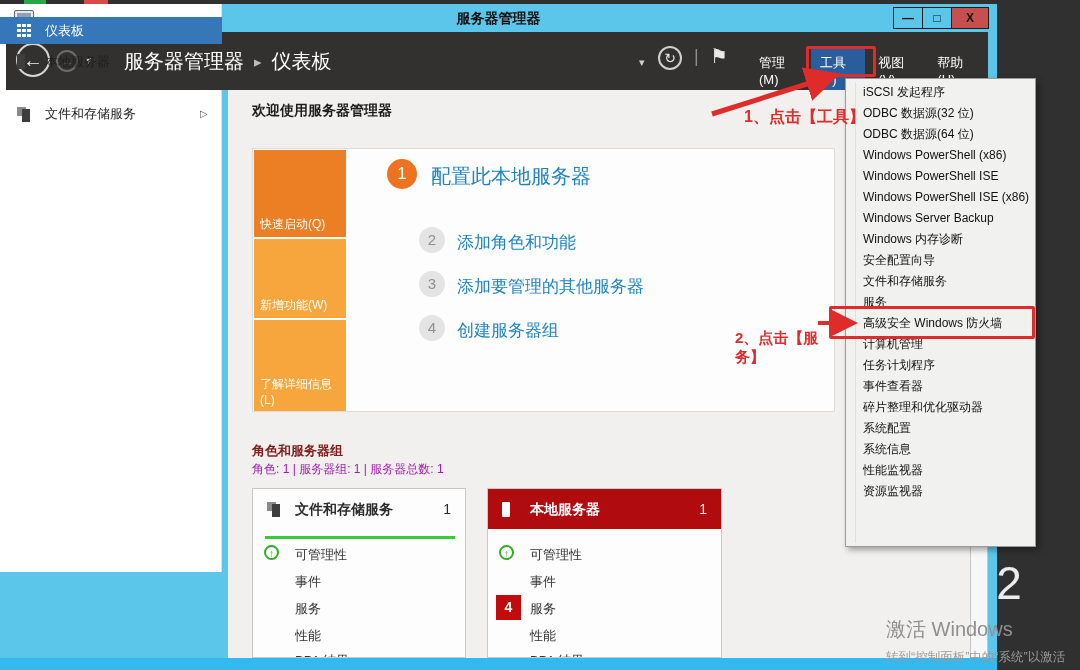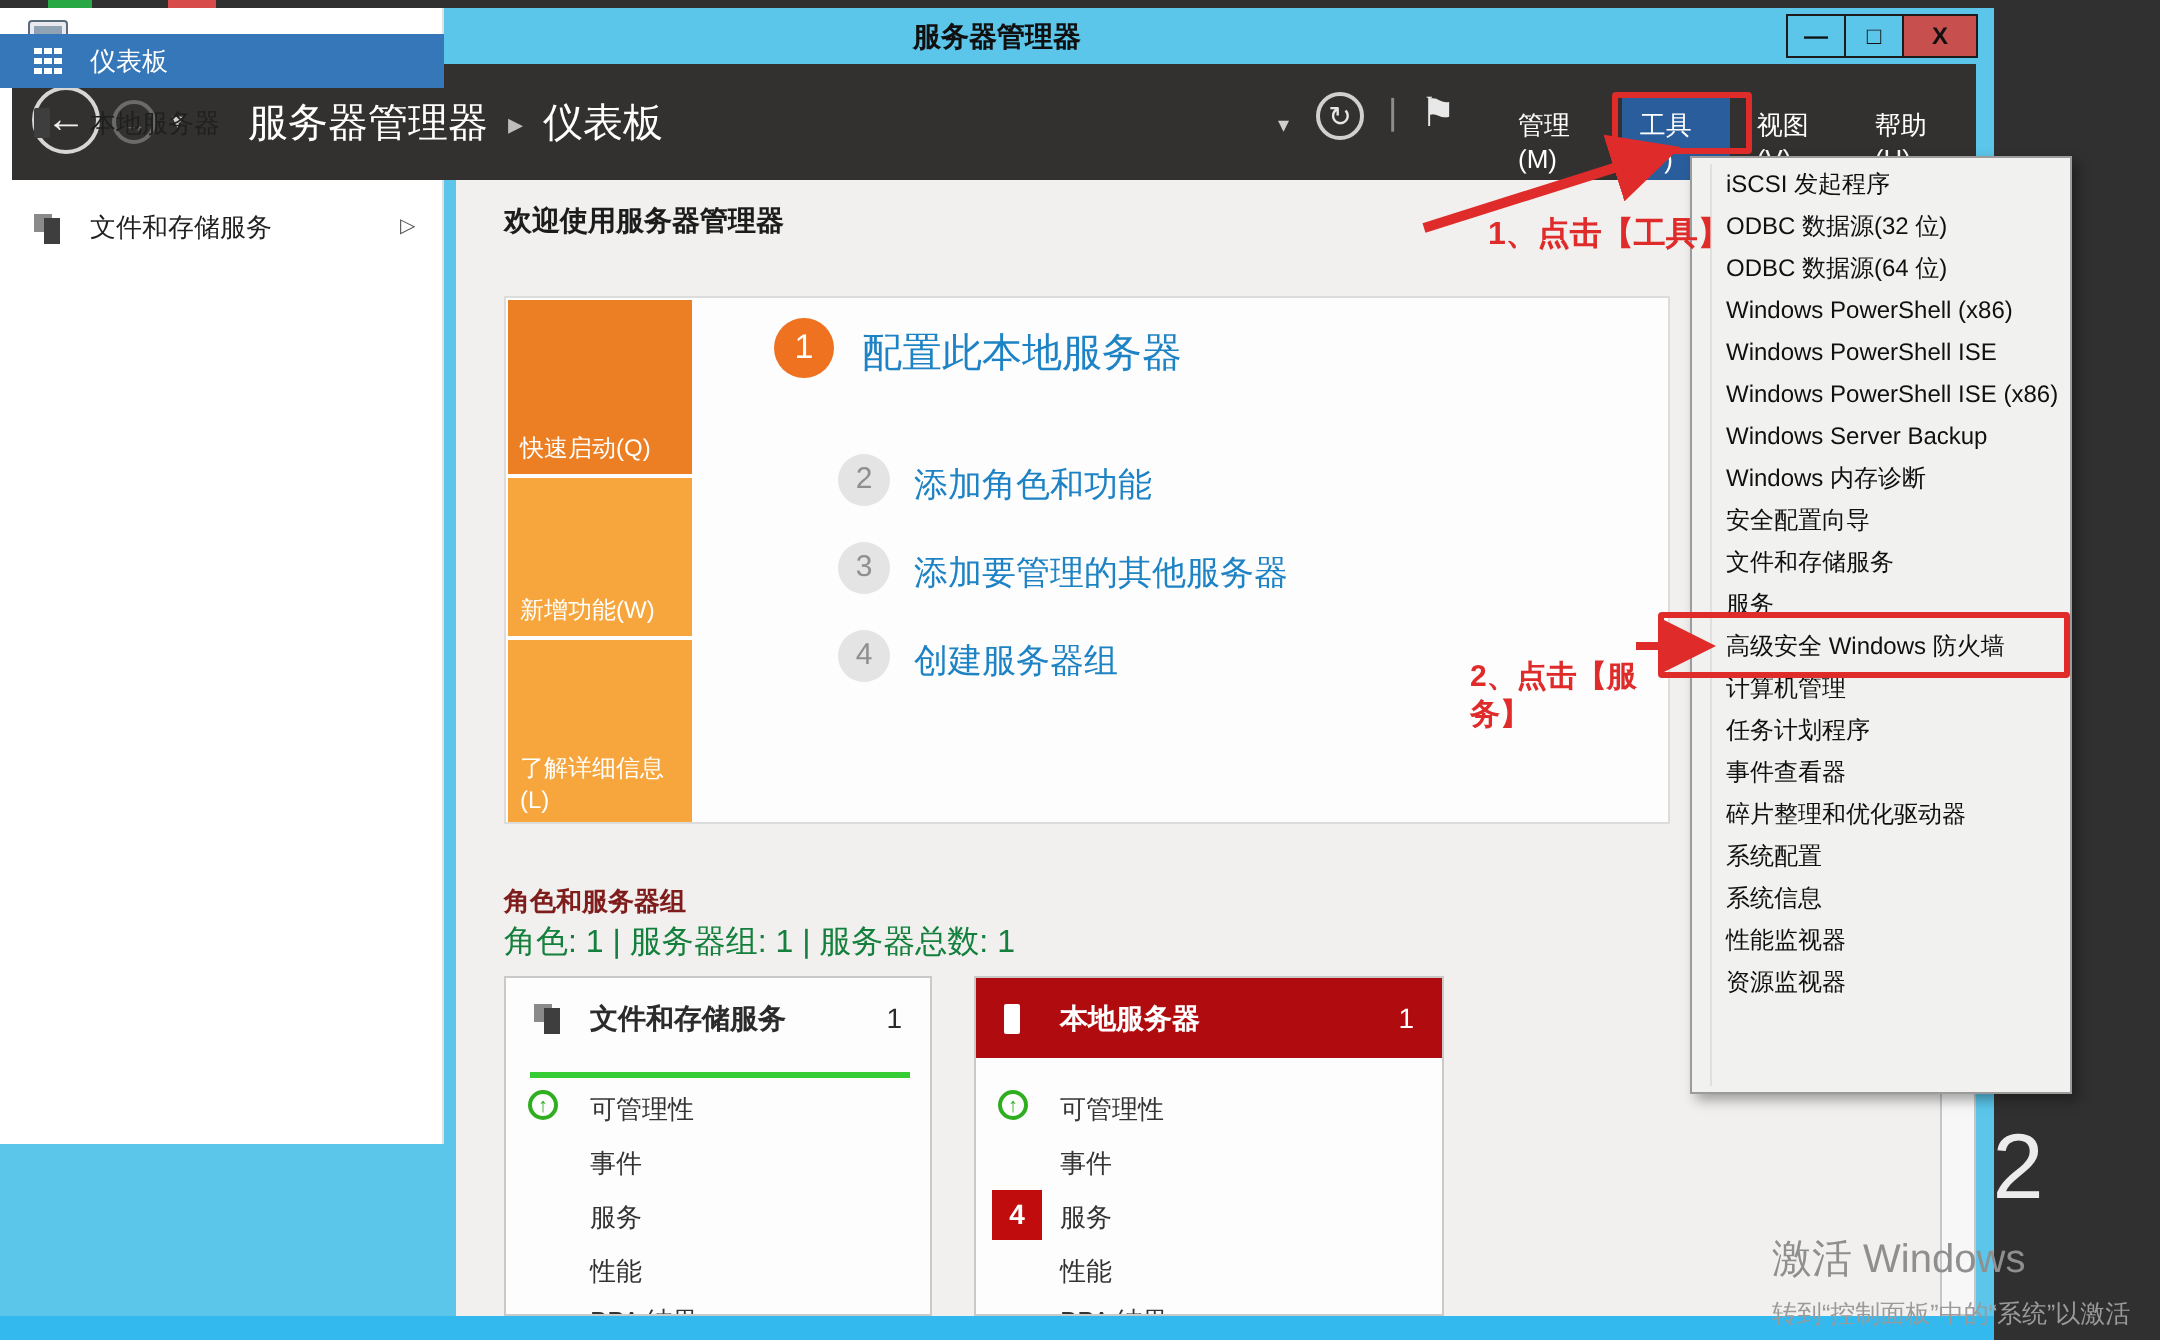--- a/index.html
+++ b/index.html
@@ -72,21 +72,21 @@
   .qb1 { top:90px; height:79px; background:#f6a63c; }
   .qb2 { top:171px; height:91px; background:#f6a63c; }
   .step-circle { position:absolute; border-radius:50%; text-align:center; }
   .sc-main { left:134px; top:10px; width:30px; height:30px; background:#ee7220; color:#fff; font-size:17px; line-height:30px; }
   .sc-sub { left:166px; width:26px; height:26px; background:#e4e4e4; color:#8f8f8f; font-size:15px; line-height:26px; }
   .step-label { position:absolute; color:#1e83c4; }
   .sl-main { left:178px; top:14px; font-size:20px; }
   .sl-sub { left:204px; font-size:17px; }
   #annot2 { position:absolute; left:482px; top:164px; font-size:15px;margin-top:16px; }
   .roles-heading { left:24px; top:352px; font-size:13px; font-weight:bold; color:#7f1d1d; }
-  .roles-summary { left:24px; top:371px; font-size:16px; color:#15803d; }
+  .roles-summary { left:24px; top:371px; font-size:12px; color:#a21caf; }
 
   
   .tile { position:absolute; top:398px; height:170px; background:#fdfdfd; border:1px solid #c9c9c9; overflow:hidden; }
   #tile1 { left:24px; width:214px; }
   #tile2 { left:259px; width:235px; }
   .tile-head { position:absolute; left:0; top:0; right:0; height:40px; }
   .tile-head.red { background:#b00c10; }
   .tile-title { position:absolute; left:42px; top:12px; font-size:14px; font-weight:bold; color:#2b2b2b; }
   .tile-head.red .tile-title { color:#fff; }
   .tile-count { position:absolute; right:14px; top:12px; font-size:14px; color:#2b2b2b; }

